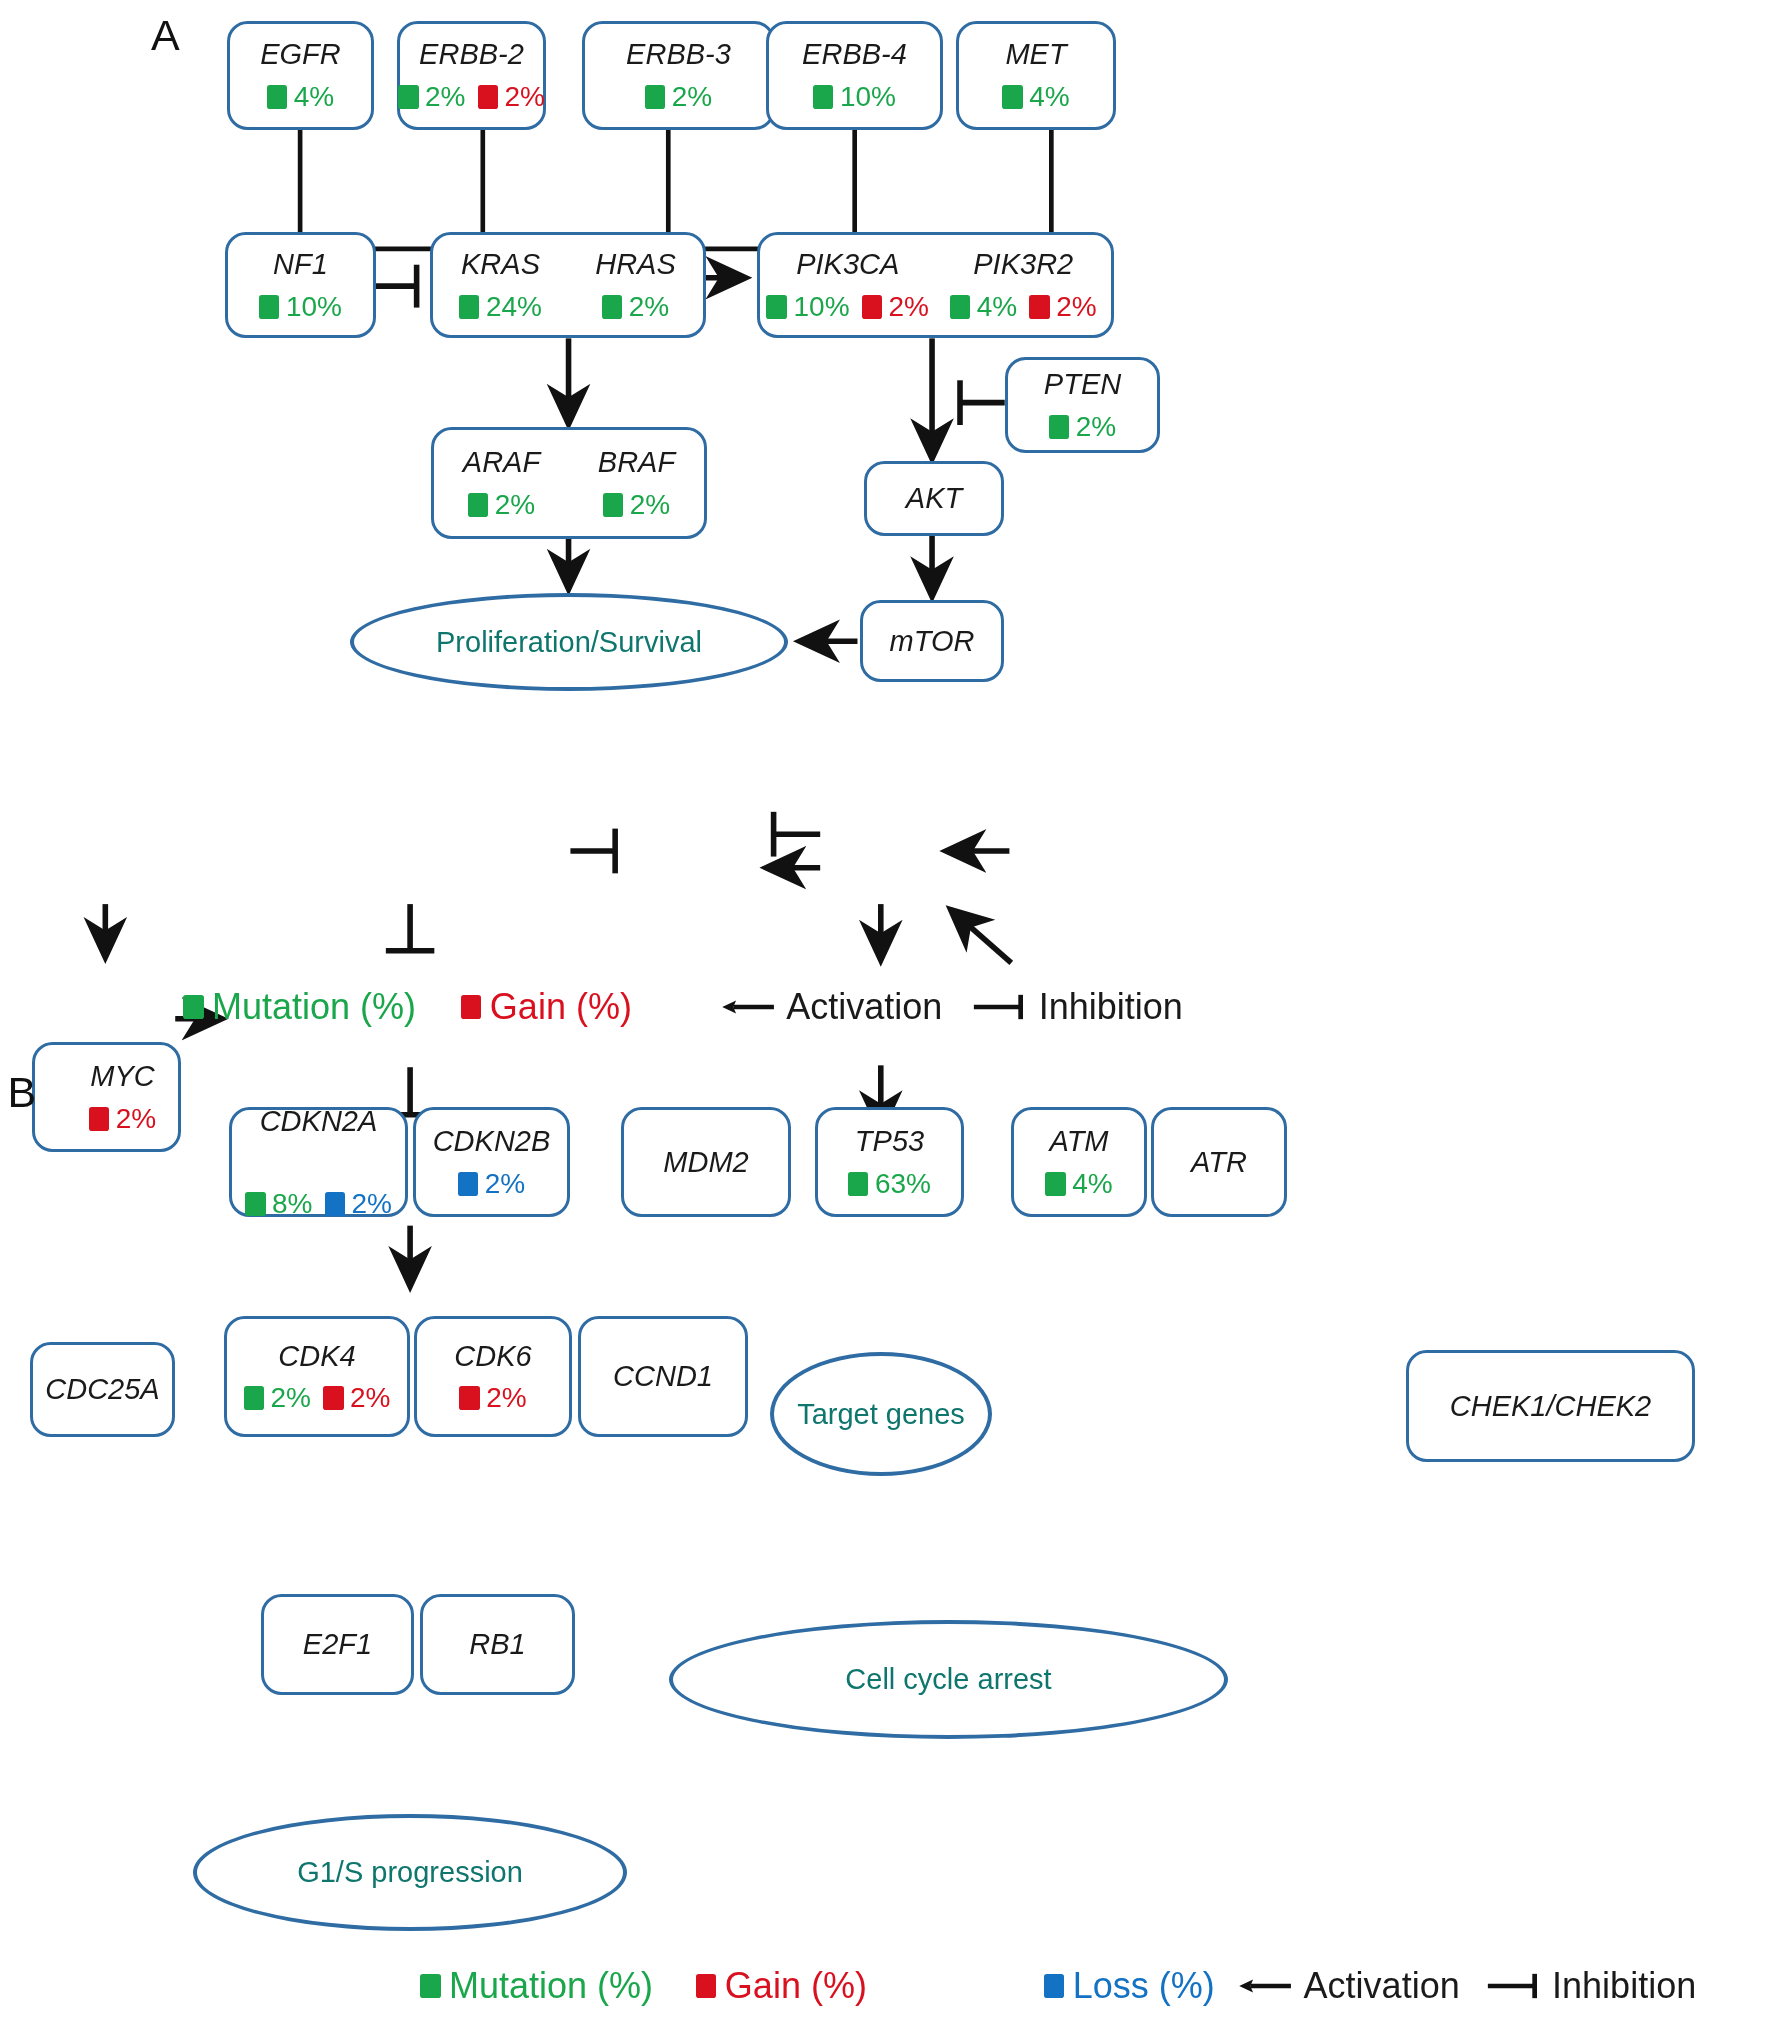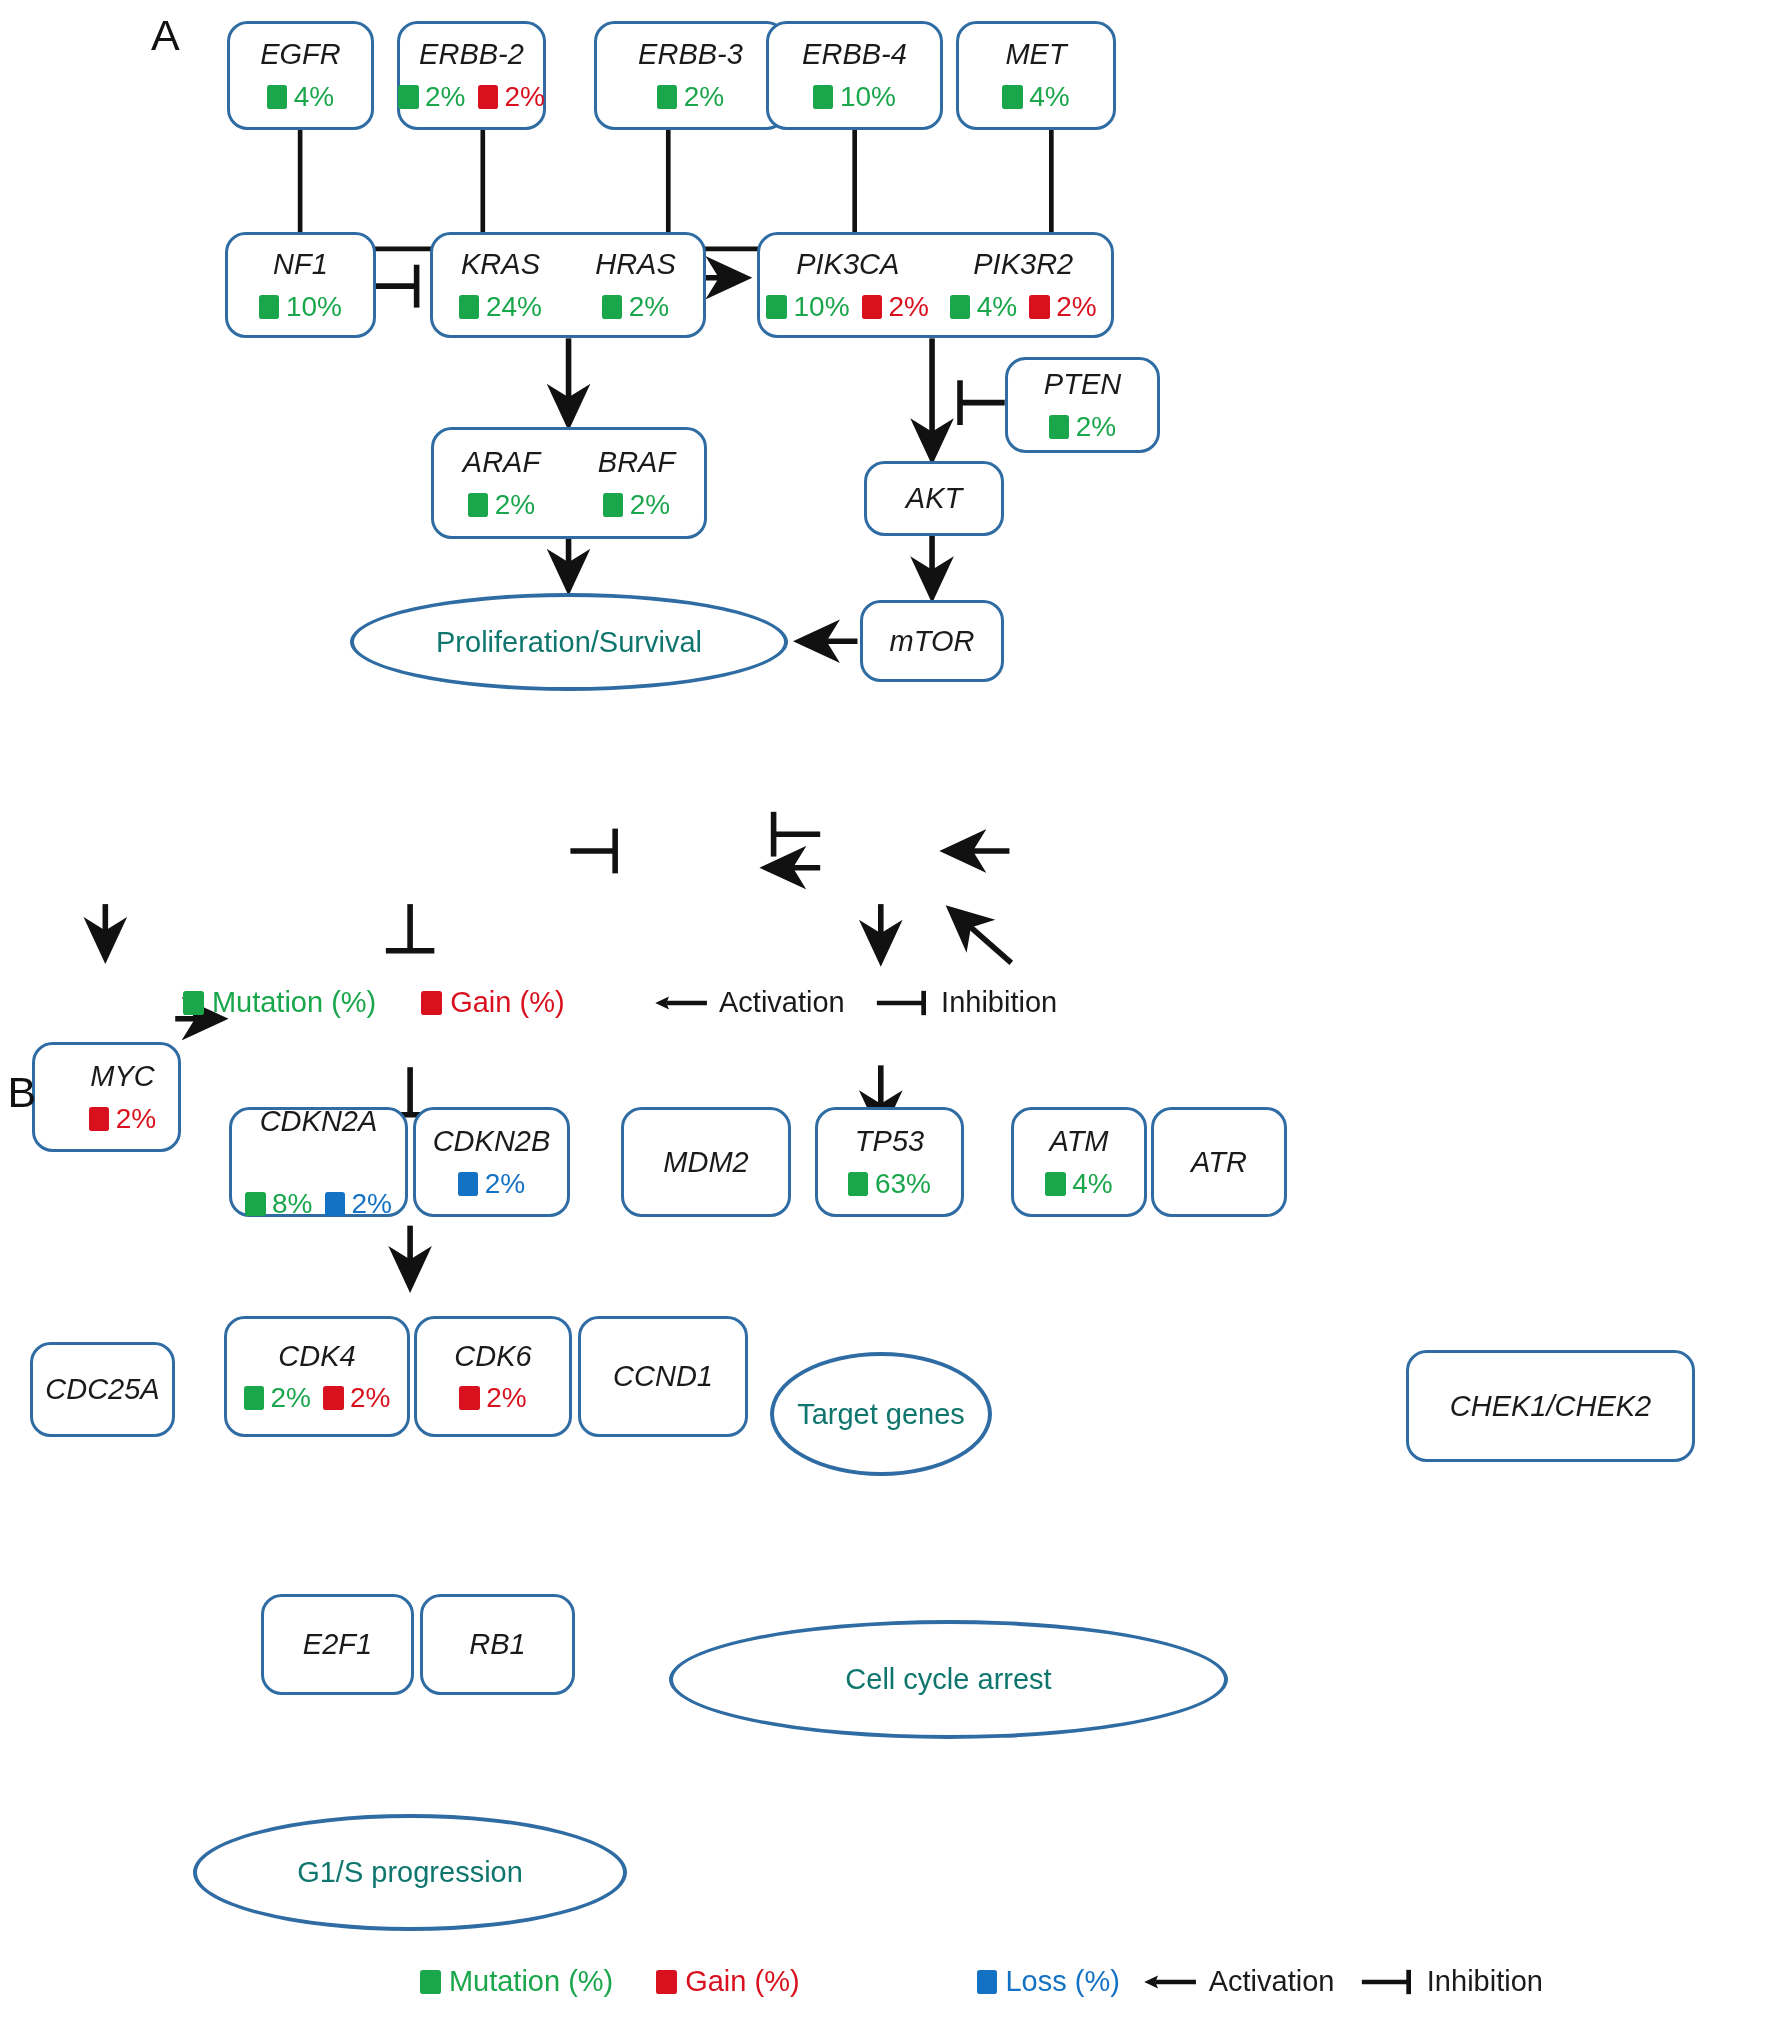--- a/index.html
+++ b/index.html
@@ -113,21 +113,21 @@
     z-index: 6;
     white-space: nowrap;
   }
   .legend-item {
     display: inline-flex;
     align-items: center;
     gap: 8.4px;
     font-size: 29px;
     white-space: nowrap;
   }
-  .legend .lg-text { font-size: 29px; }
+  .legend .lg-text { font-size: 36px; }
   .legend-arrow-svg { display: block; }
 
   
   svg.wires {
     position: absolute;
     left: 0;
     top: 0;
     width: 1783px;
     height: 2044px;
     z-index: 1;
@@ -235,21 +235,21 @@
         <span class="swatch sw-mutation"></span>
         <span class="pct-mutation">2%</span>
       </span>
       <span class="stat">
         <span class="swatch sw-gain"></span>
         <span class="pct-gain">2%</span>
       </span>
     </div>
   </div>
 
-  <div class="node" style="left:582px; top:20.5px; width:193px; height:109px;margin-left:12px;">
+  <div class="node" style="left:582px; top:20.5px; width:193px; height:109px;">
     <div class="gene-name">ERBB-3</div>
     <div class="stat-row">
       <span class="stat">
         <span class="swatch sw-mutation"></span>
         <span class="pct-mutation">2%</span>
       </span>
     </div>
   </div>
 
   <div class="node" style="left:766px; top:20.5px; width:177px; height:109px;">

